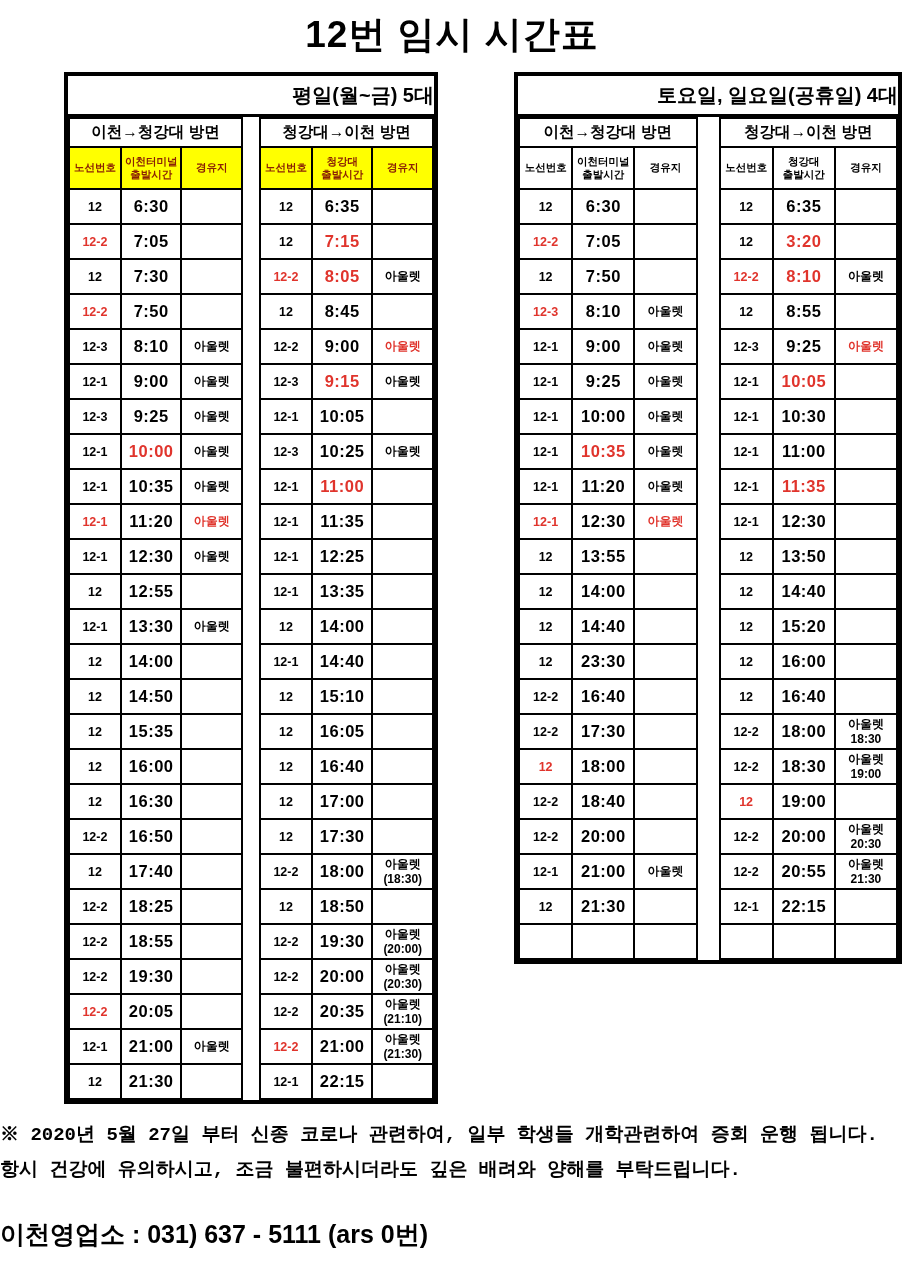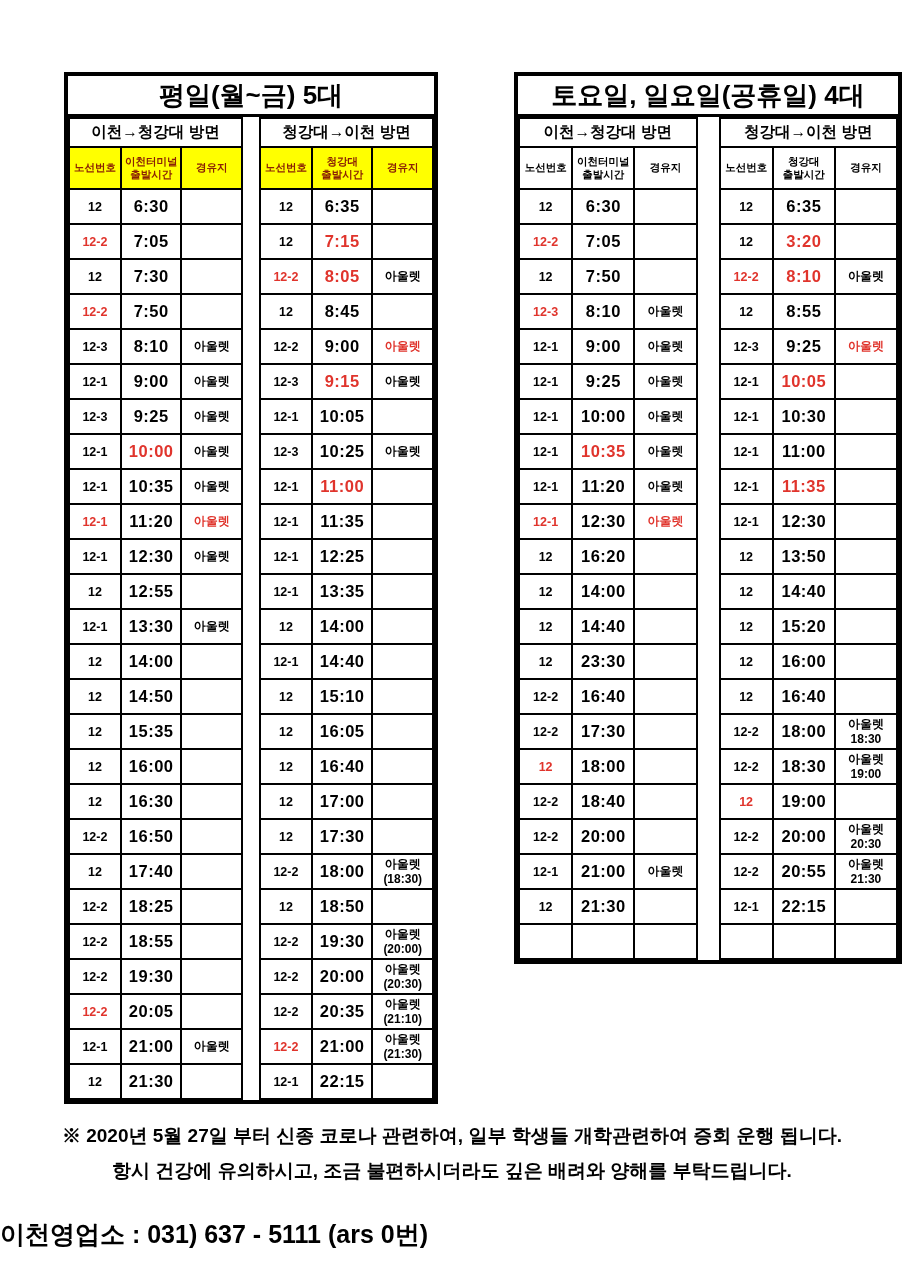--- a/index.html
+++ b/index.html
@@ -8,54 +8,55 @@
     font-family:"Liberation Sans",sans-serif;color:#000;overflow:hidden;
   }
   .main-title{
     position:absolute;top:10px;left:0;width:100%;text-align:center;
     font-size:37px;font-weight:900;letter-spacing:1px;
   }
   .section{position:absolute;border:4px solid #000;background:#fff;}
   #section-weekday{left:64px;top:72px;width:366px;}
   #section-weekend{left:482px;top:72px;width:380px;margin-left:32px;}
   .section-title{
-    height:38px;line-height:38px;text-align:center;
-    font-size:26px;font-weight:800;border-bottom:3px solid #000;white-space:nowrap;
+    height:38px;line-height:38px;text-align:right;
+    font-size:20px;font-weight:800;border-bottom:3px solid #000;white-space:nowrap;
   }
   .tables{display:flex;}
   #section-weekday .tables{gap:16px;}
   #section-weekend .tables{gap:21px;}
   table.sub{border-collapse:collapse;flex:1;table-layout:fixed;}
   table.sub th,table.sub td{border:2px solid #000;text-align:center;vertical-align:middle;padding:0;}
   th.direction{height:27px;font-size:15.5px;font-weight:bold;background:#fff;}
   th.colhead{height:40px;font-size:10.5px;font-weight:bold;white-space:pre-line;line-height:1.25;}
   .theme-yellow th.colhead{background:#ffff00;color:#8b2204;}
   .theme-white th.colhead{background:#ffffff;color:#000;}
   col.c-route{width:30%;}
   col.c-time{width:35%;}
   col.c-via{width:35%;}
   td{height:33px;}
   td.route{font-size:12.5px;font-weight:bold;}
   td.time{font-size:16.5px;font-weight:bold;letter-spacing:0.5px;}
   td.via{font-size:12px;font-weight:bold;white-space:pre-line;line-height:1.2;}
   .red{color:#e0342c;}
   .notes{
-    position:absolute;top:1118px;left:0;width:100%;text-align:center;
-    font-size:19px;font-weight:bold;line-height:35px;
+    position:absolute;top:1118px;left:0;width:100%;
+    font-size:19px;font-weight:bold;line-height:35px;font-family:Liberation Mono, monospace;
   }
   .contact{
     position:absolute;top:1218px;left:0;width:100%;
     font-size:25px;font-weight:800;
   }
 </style>
 </head>
 <body>
 
 <div class="page">
 
+  <div class="main-title">12번 임시 시간표</div>
 
   <div class="section theme-yellow" id="section-weekday">
     <div class="section-title">평일(월~금) 5대</div>
     <div class="tables">
       <table class="sub">
         <colgroup>
             <col class="c-route">
             <col class="c-time">
             <col class="c-via">
           </colgroup>
@@ -427,21 +428,21 @@
               <td class="time">11:20</td>
               <td class="via">아울렛</td>
             </tr>
             <tr>
               <td class="route red">12-1</td>
               <td class="time">12:30</td>
               <td class="via red">아울렛</td>
             </tr>
             <tr>
               <td class="route">12</td>
-              <td class="time">16:20</td>
+              <td class="time">13:55</td>
               <td class="via"></td>
             </tr>
             <tr>
               <td class="route">12</td>
               <td class="time">14:00</td>
               <td class="via"></td>
             </tr>
             <tr>
               <td class="route">12</td>
               <td class="time">14:40</td>

